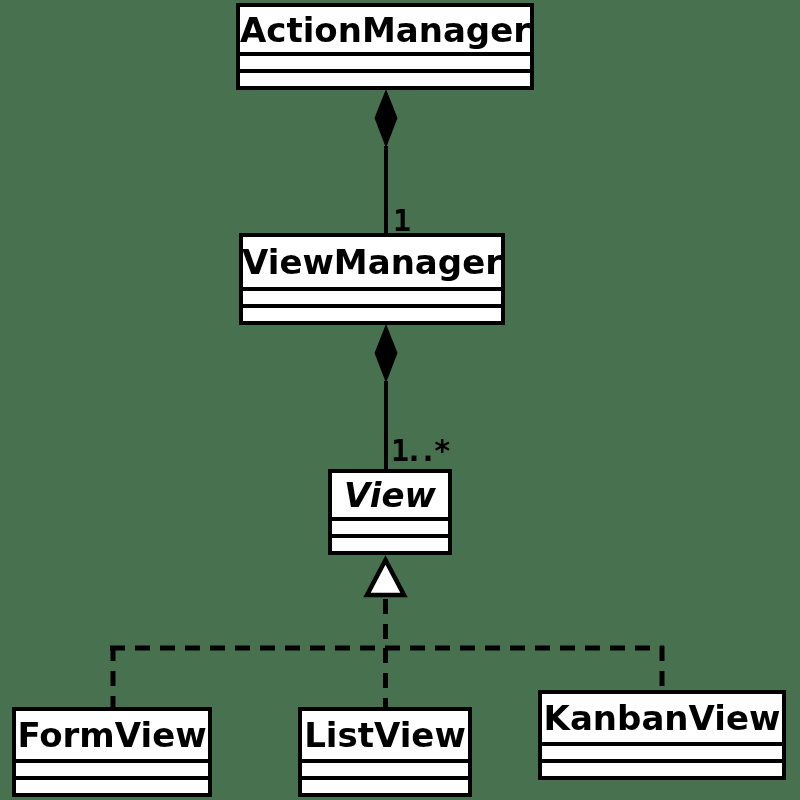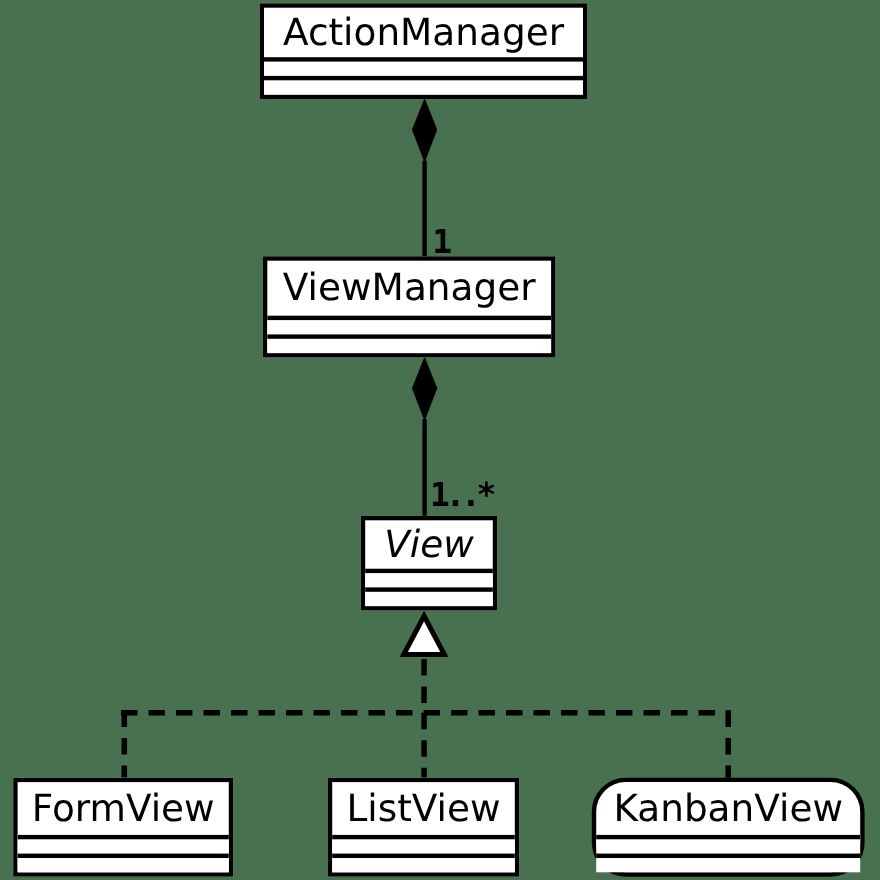--- a/index.html
+++ b/index.html
@@ -26,21 +26,21 @@
     border: 4px solid #000000;
     box-sizing: border-box;
     display: flex;
     flex-direction: column;
   }
   .class-title {
     flex: 1 1 auto;
     display: flex;
     align-items: center;
     justify-content: center;
-    font-weight: normal;
+    font-weight: bold;
     font-size: 34px;
     color: #000000;
     white-space: nowrap;
     overflow: hidden;
   }
   .class-title.abstract {
     font-style: italic;
   }
   .compartment {
     flex: 0 0 17px;
@@ -56,21 +56,21 @@
     font-size: 30px;
     line-height: 1;
     white-space: nowrap;
   }
   
   #box-actionmanager { left: 236px; top: 3px;   width: 298px; height: 87px; }
   #box-viewmanager   { left: 239px; top: 233px; width: 266px; height: 92px; }
   #box-view          { left: 328px; top: 469px; width: 124px; height: 86px; }
   #box-formview      { left: 12px;  top: 707px; width: 200px; height: 90px; }
   #box-listview      { left: 298px; top: 707px; width: 174px; height: 90px; }
-  #box-kanbanview    { left: 538px; top: 707px; width: 248px; height: 90px; border-radius: 31px; }
+  #box-kanbanview    { left: 538px; top: 690px; width: 248px; height: 90px; }
 
   #label-mult-1    { left: 393px; top: 206px; }
   #label-mult-1toN { left: 391px; top: 436px; letter-spacing: -4px; }
 </style>
 </head>
 <body>
 
 <div id="canvas" style="background: rgb(71, 113, 79);">
 
   <svg id="lines-svg" viewBox="0 0 800 800" xmlns="http://www.w3.org/2000/svg">

